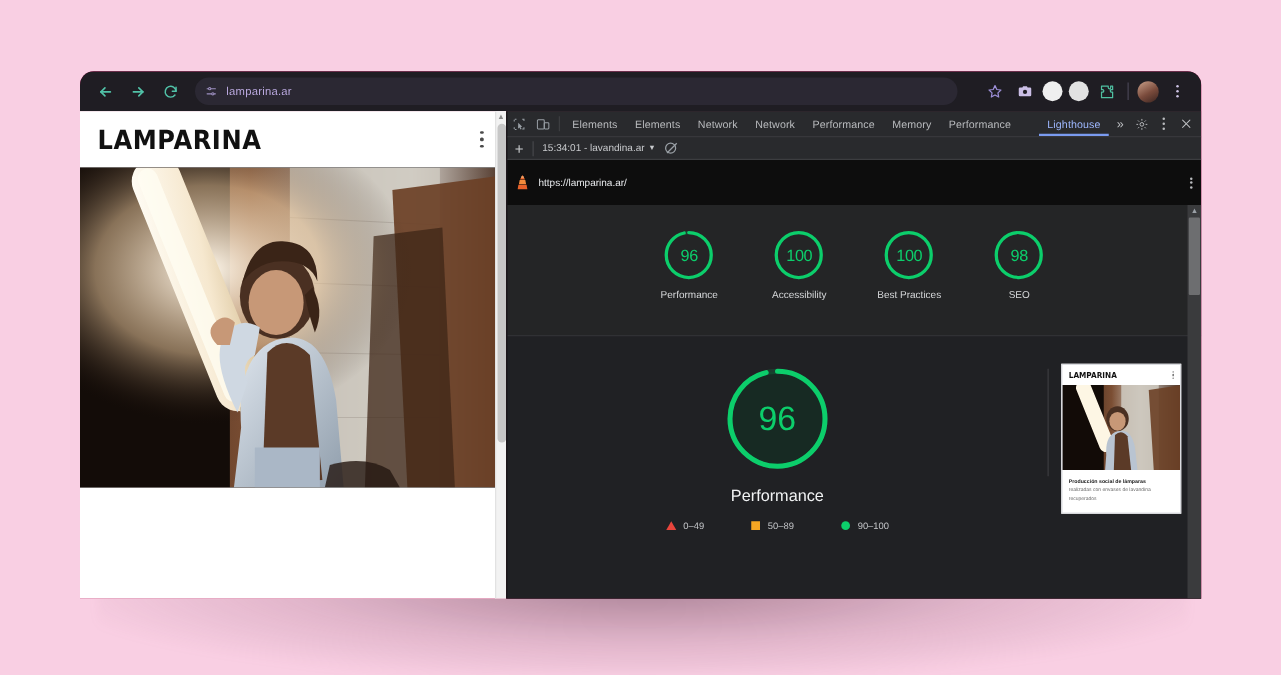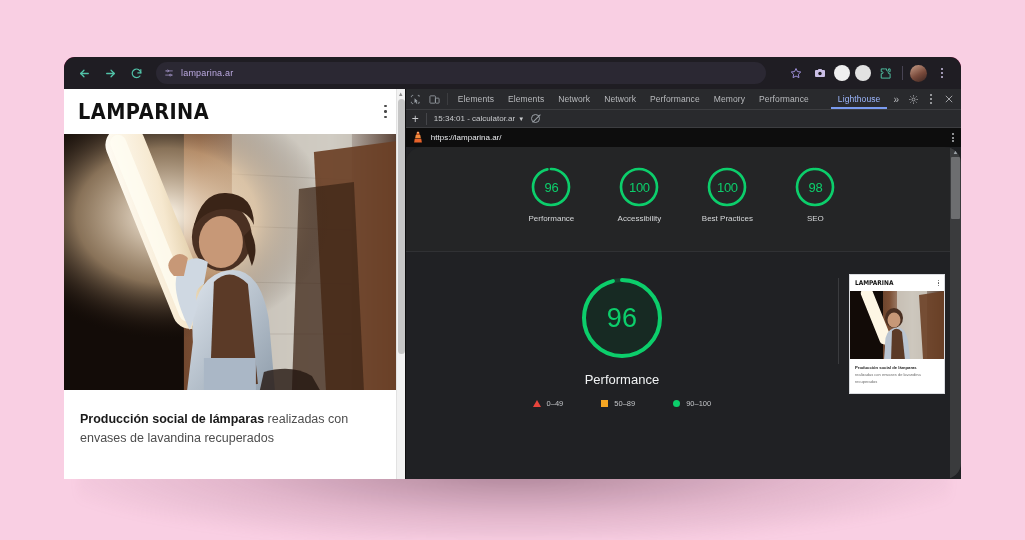--- a/index.html
+++ b/index.html
@@ -227,37 +227,36 @@
   #dt-subbar .noent {
     width:9px; height:9px; border:1px solid #9aa0a6; border-radius:50%;
     position:relative;
   }
   #dt-subbar .noent:after {
     content:""; position:absolute; left:-1px; top:3px;
     width:11px; height:1px; background:#9aa0a6; transform:rotate(-45deg);
   }
 
   #dt-urlbar {
-    height: 19px;
+    height: 36px;
     background: #0d0d0d;
     display:flex; align-items:center;
     gap:8px; padding:0 7px;
     font-size: 8px;
     color:#e8eaed;
   }
   #dt-urlbar .lh-icon { width:10px; height:13px; display:flex; }
   #dt-urlbar .kebab2 { margin-left:auto; display:flex; flex-direction:column; gap:1.5px; }
   #dt-urlbar .kebab2 i { width:2px;height:2px;border-radius:50%;background:#b9bbbe;display:block; }
 
   #dt-body {
     flex: 1 1 auto;
     background: #202124;
     overflow: hidden;
     position: relative;
-    border-radius: 16px;
   }
 
   
   #scores-strip {
     background: #242526;
     height: 105px;
     display:flex;
     align-items:flex-start;
     justify-content:center;
     gap: 26px;
@@ -509,25 +508,20 @@
             <path d="M129 208 q-4 -58 28 -70 q38 -12 48 48 l6 70 l-88 2z" fill="url(#shirt)"></path>
             <path d="M150 148 q16 -16 34 2 l10 100 l-48 2z" fill="#5b3a27"></path>
             <path d="M126 196 q-22 -44 -10 -62 q12 -16 28 -6 l-4 22 q-12 6 -6 22z" fill="#cfd8e2"></path>
             <path d="M110 142 q-10 -10 -2 -18 q8 -8 16 0 l-4 18z" fill="#c79877"></path>
             <rect x="140" y="224" width="52" height="32" fill="#aab7c6"></rect>
           </g>
           <path d="M200 238 q28 -8 48 4 l8 14 l-60 0z" fill="#241610" opacity=".8"></path>
         </svg>
       </div>
 
-      <div id="page-caption">
-        <p>
-          <b>Producción social de lámparas</b><span> realizadas con envases de lavandina recuperados</span>
-        </p>
-      </div>
 
       <div id="page-scrollbar">
         <div class="arrow">▲</div>
         <div class="thumb"></div>
       </div>
     </div>
 
     <div id="devtools">
 
       <div id="dt-tabbar">
@@ -589,21 +583,21 @@
                 <line x1="19" y1="5" x2="5" y2="19"></line>
               </svg>
           </div>
         </div>
       </div>
 
       <div id="dt-subbar">
         <span class="plus">+</span>
         <span class="vsep"></span>
         <span class="run-label">
-          <span>15:34:01 - calculator.ar</span>
+          <span>15:34:01 - lavandina.ar</span>
           <span class="caret">▼</span>
         </span>
         <span class="noent"></span>
       </div>
 
       <div id="dt-urlbar">
         <span class="lh-icon">
           <svg width="10" height="13" viewBox="0 0 24 32">
               <path d="M12 0 L17 9 L7 9 Z" fill="#f06c2e"></path>
               <path d="M6.5 10h11l1.6 8H4.9z" fill="#f28b3c"></path>

